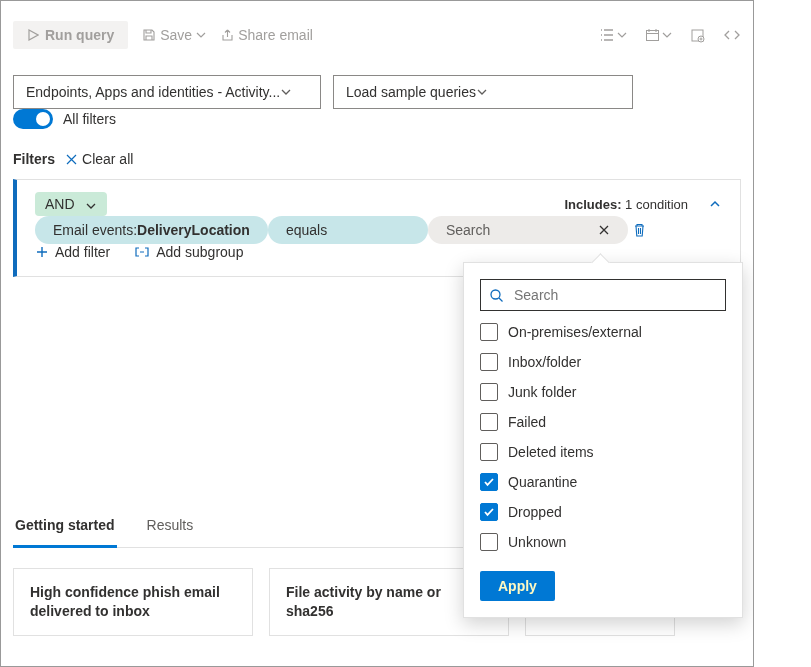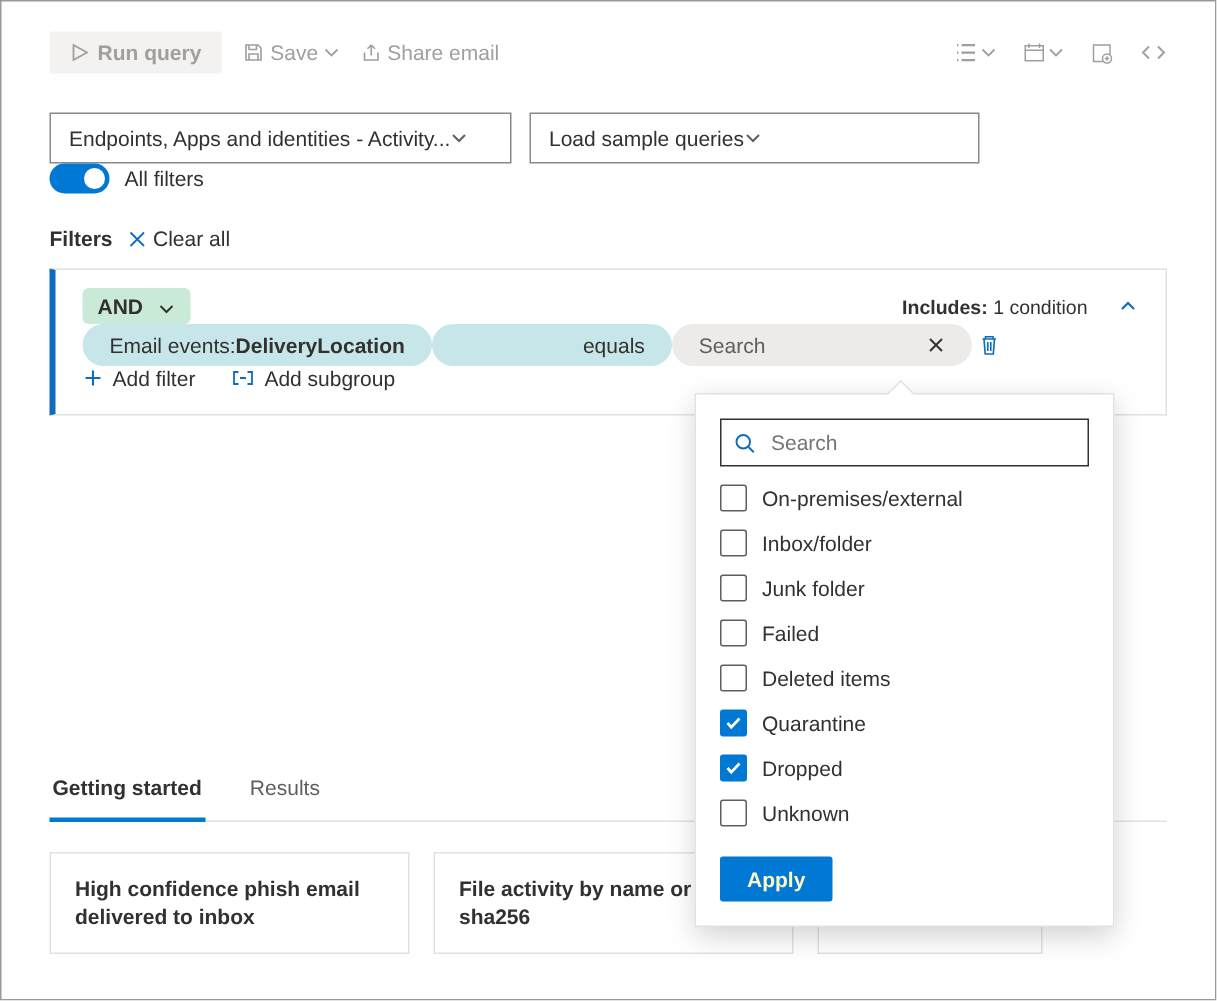--- a/index.html
+++ b/index.html
@@ -14,26 +14,26 @@
   }
   * { box-sizing: border-box; }
   body {
     margin: 0;
     font-family: "Segoe UI", Arial, sans-serif;
     font-size: 14px;
     color: var(--ms-text);
     background: #fff;
   }
   .frame {
-    width: 811px;
+    width: 754px;
     height: 667px;
     border: 1px solid #999;
     position: relative;
     overflow: hidden;
-    padding: 18px 32px;
+    padding: 18px 12px;
   }
   
   .cmdbar { display:flex; align-items:center; gap:14px; height:32px; }
   .runbtn {
     display:flex; align-items:center; gap:6px;
     background: var(--ms-grey-light);
     color: #a19f9d;
     padding: 6px 14px;
     border-radius:2px;
     font-weight:600;
@@ -62,33 +62,33 @@
   
   .fgroup {
     border:1px solid var(--ms-grey-border);
     border-left:4px solid #0f6cbd;
     margin-top:12px;
     padding:12px 18px 16px 18px;
   }
   .fgroup-head { display:flex; align-items:center; }
   .and-pill{
     background:var(--pill-green); border-radius:4px; padding:4px 10px;
-    display:flex; align-items:flex-end; gap:10px; font-weight:700;
+    display:flex; align-items:flex-end; gap:10px; font-weight:400;
   }
   .fgroup-head .spacer{ flex:1; }
   .incl { font-size:13px; }
   .incl b{ font-weight:600; }
   .chev-up { margin-left:20px; color:#0f6cbd; }
   .pill-row { display:flex; align-items:center; gap:0; flex-wrap:wrap;}
   .pill{
     border-radius:16px; padding:6px 18px; background:var(--pill-teal);
     display:flex; align-items:center;
   }
   .pill.field b{ font-weight:600; }
-  .pill.op{ min-width:160px;justify-content:flex-end;}
+  .pill.op{ min-width:160px;}
   .pill.search{
     background:var(--pill-grey); color:#605e5c; min-width:200px;
     justify-content:space-between; gap:16px;
   }
   .pill.search .x{ color:#323130;}
   .trash{ color:#0f6cbd; margin-left:4px;}
   .addrow{ display:flex; align-items:center; gap:24px; color:#323130;}
   .addbtn{ display:flex; align-items:center; gap:6px;}
   .addbtn .plus,.addbtn .sg{ color:#0f6cbd;}
   

